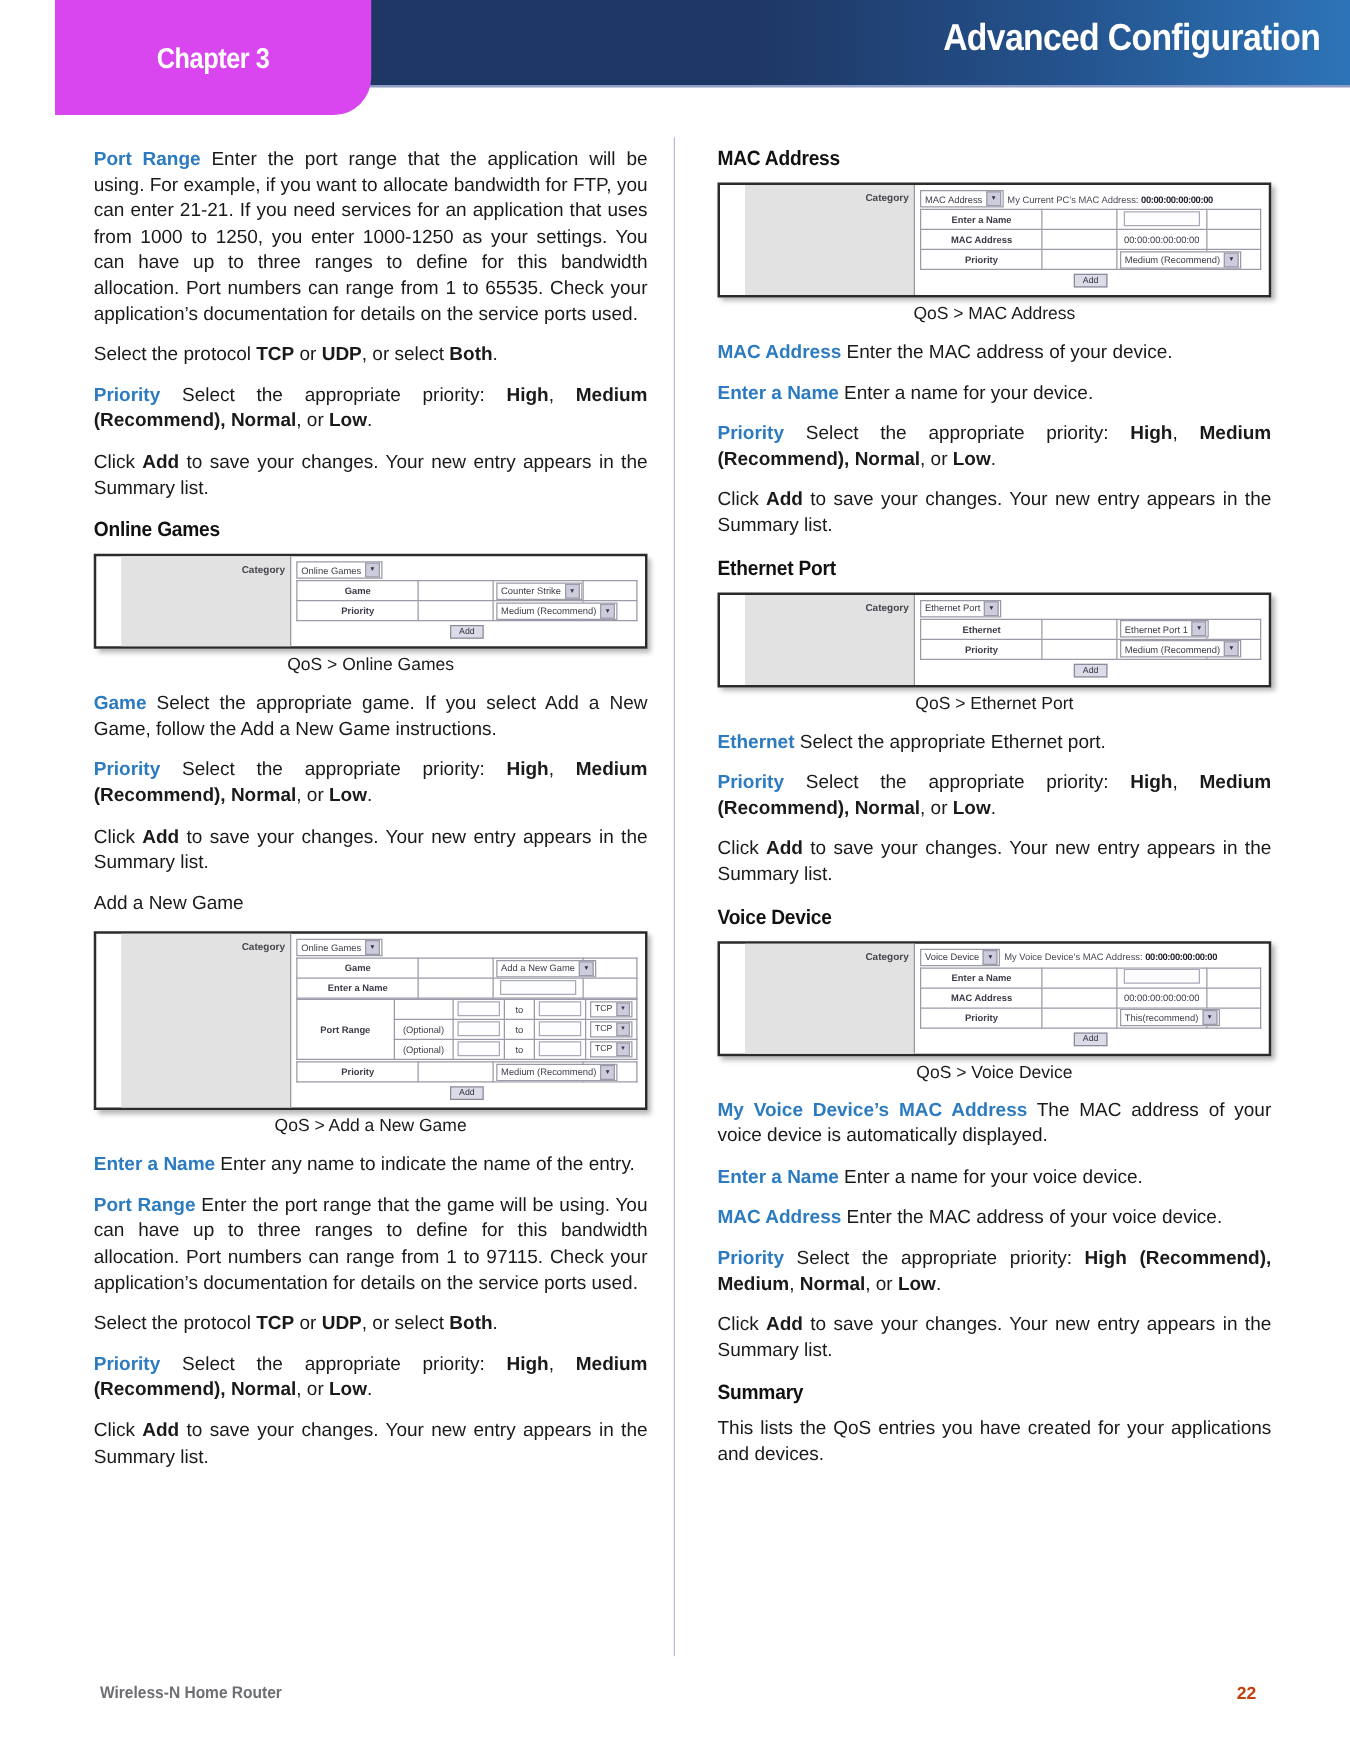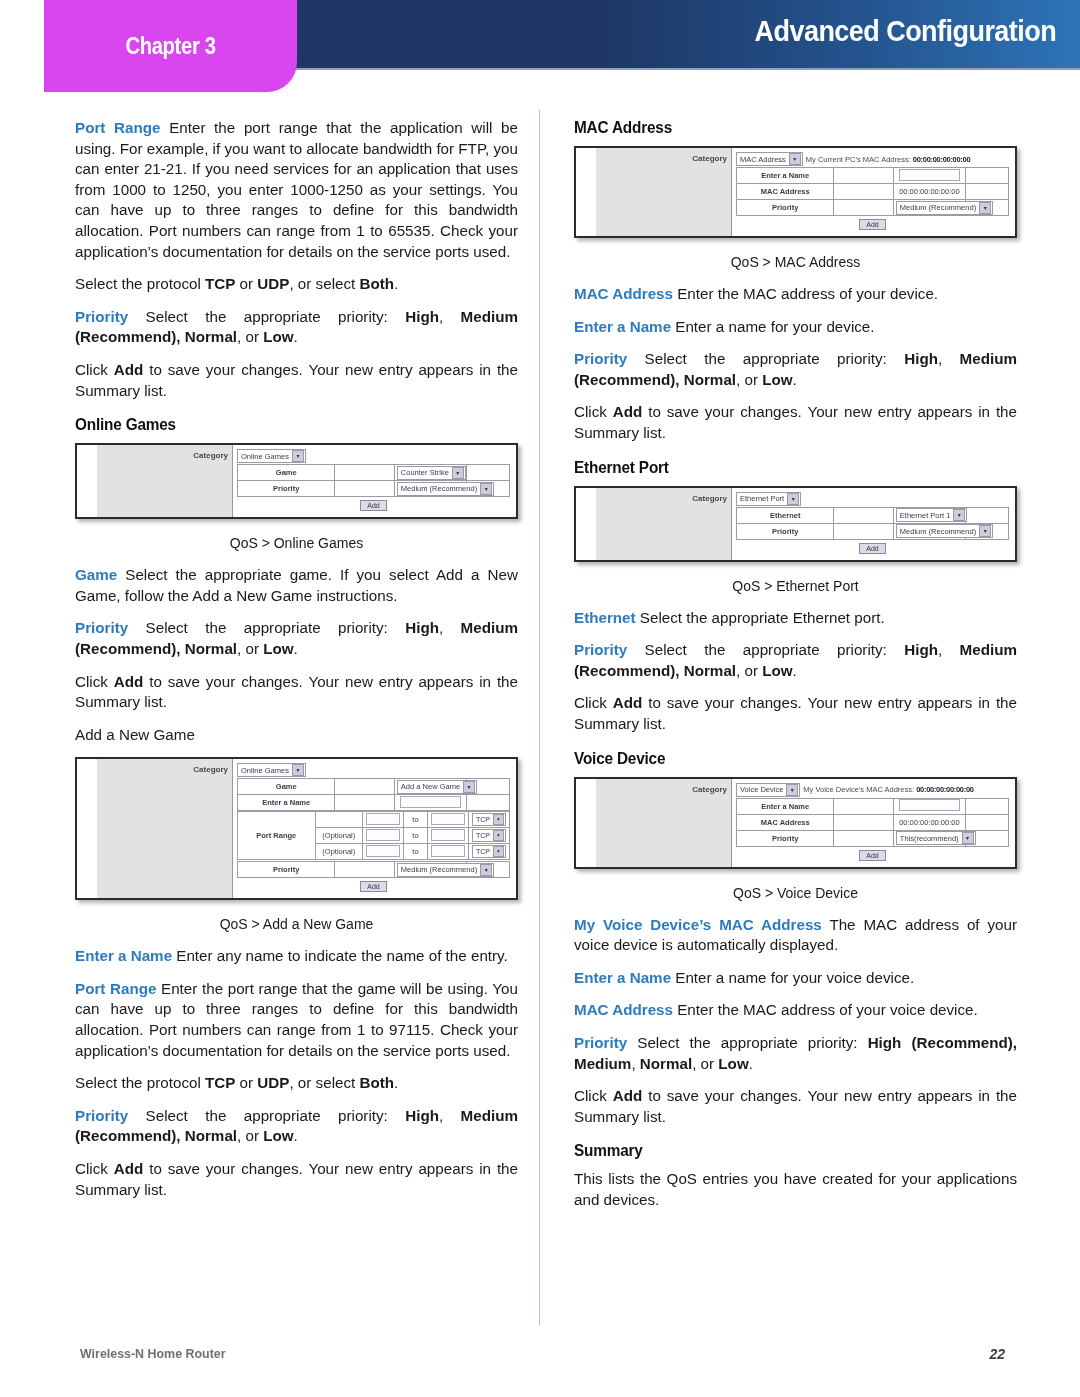--- a/index.html
+++ b/index.html
@@ -169,21 +169,21 @@
     border:1px solid #8a8a9a;
     background:#dcdce8;
     font-size:7px;
     padding:1px 6px;
     color:#33333f;
   }
   .cap{
     text-align:center;
     font-size:14px;
     color:#1a1a1a;
-    margin-top:16px;
+    margin-top:4px;
     margin-bottom:14px;
   }
 
   
   table.pr{border-collapse:collapse;width:100%;table-layout:fixed;}
   table.pr td{
     border:1px solid #9a9aa8;height:15px;font-size:7.5px;
     color:#3b3b48;padding:0 2px;text-align:center;
   }
   td.opt{width:20%;color:#4a4a58;}
@@ -203,21 +203,21 @@
 
   
   .footer{position:absolute;left:0;bottom:27px;width:1080px;height:24px;}
   .footer-left{
     position:absolute;left:80px;top:0;
     font-size:13.5px;font-weight:bold;color:#6d6f72;
     transform:scaleX(0.92);transform-origin:left center;
   }
   .footer-right{
     position:absolute;right:75px;top:0;
-    font-size:14px;font-weight:bold;color:#404040;font-style:italic;
+    font-size:14px;font-weight:bold;color:#c2410c;
   }
 </style>
 </head>
 <body>
 
 <div class="header">
   <div class="header-bar"></div>
   <div class="header-underline"></div>
   <div class="chapter-tab">
     <div class="chapter-tab-label">Chapter 3</div>

